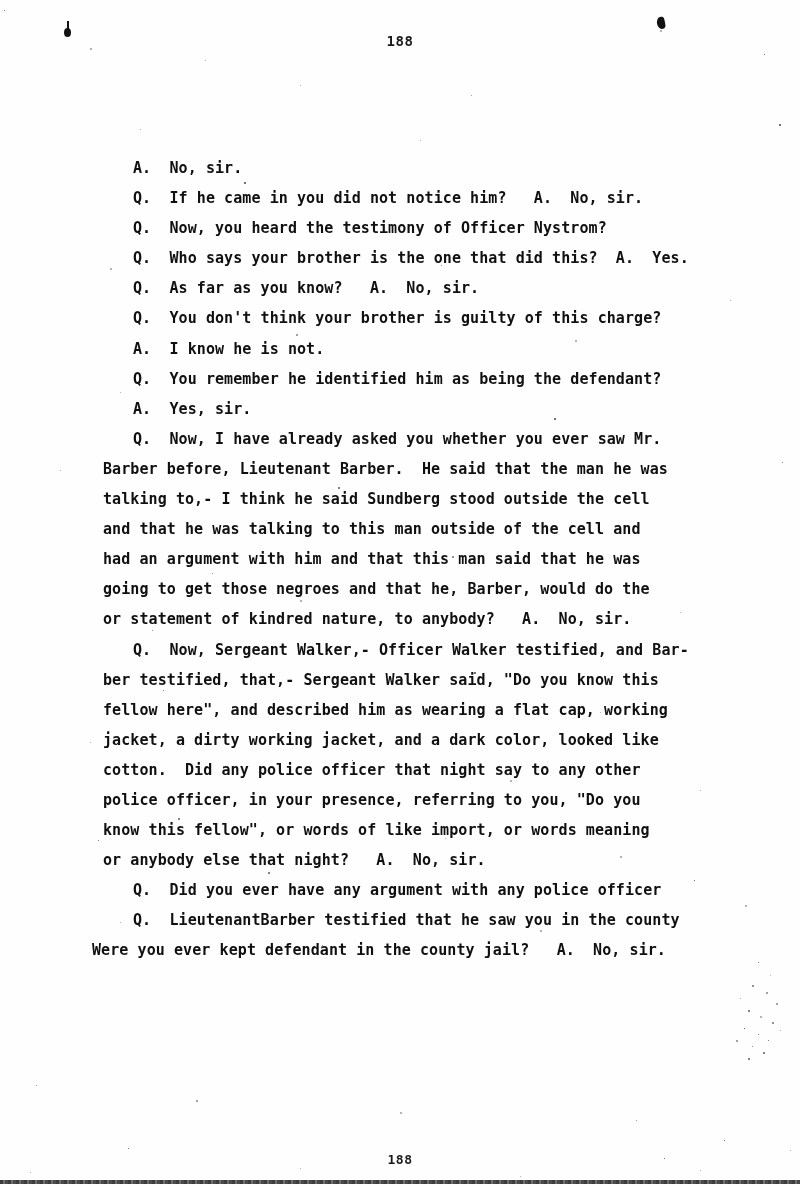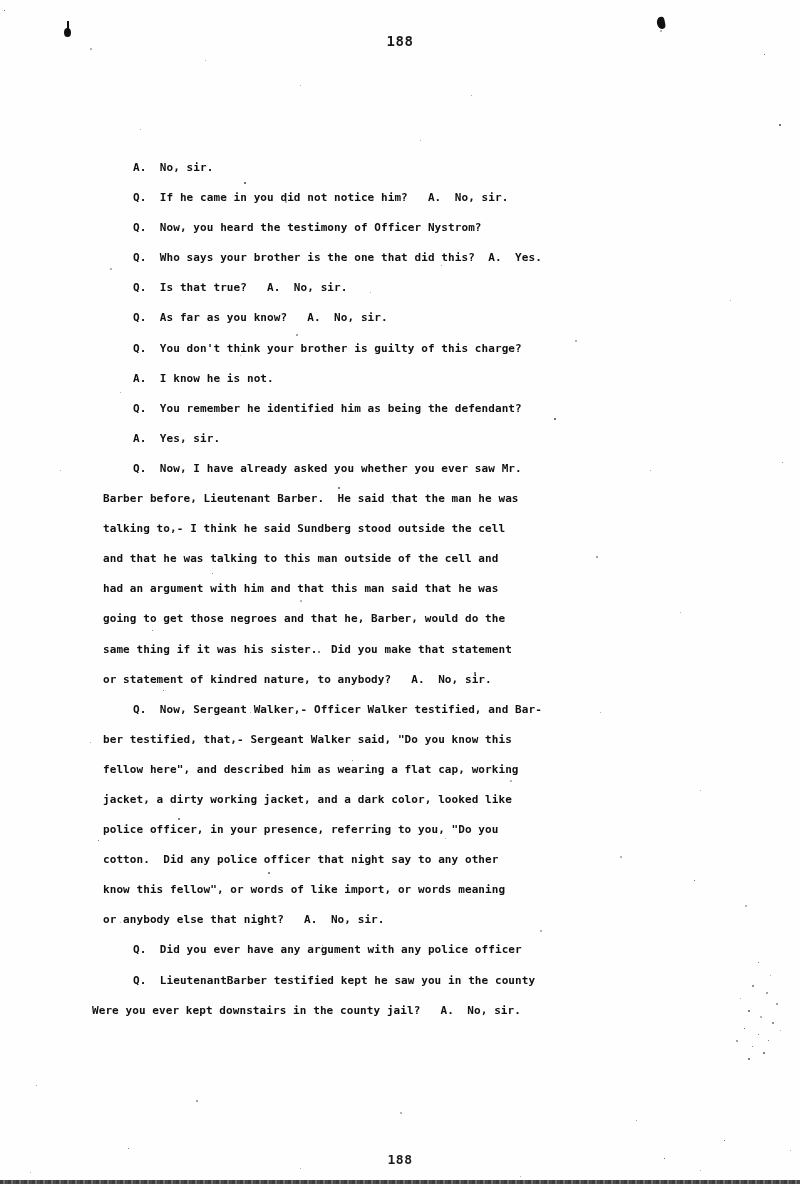--- a/index.html
+++ b/index.html
@@ -44,21 +44,21 @@
   }
 
   
   .transcript {
     position: absolute;
     top: 153px;
     left: 0;
     width: 800px;
   }
   .line {
-    font-size: 11px;
+    font-size: 15px;
     font-weight: bold;
     line-height: 30.1px;
     height: 30.1px;
     color: #101010;
     letter-spacing: 0.08px;
     white-space: pre;
     padding-left: 103px;
   }
   .line.indent {
     padding-left: 133px;
@@ -125,45 +125,43 @@
   <div class="blot-tl-stem"></div>
   <div class="blot blot-tr"></div>
 
   <div class="page-number-top">188</div>
 
   <div class="transcript">
       <div class="line indent">A.  No, sir.</div>
       <div class="line indent">Q.  If he came in you did not notice him?   A.  No, sir.</div>
       <div class="line indent">Q.  Now, you heard the testimony of Officer Nystrom?</div>
       <div class="line indent">Q.  Who says your brother is the one that did this?  A.  Yes.</div>
-      <div class="line indent">Q.  Is that true?   A.  No, sir.</div>
       <div class="line indent">Q.  As far as you know?   A.  No, sir.</div>
       <div class="line indent">Q.  You don't think your brother is guilty of this charge?</div>
       <div class="line indent">A.  I know he is not.</div>
       <div class="line indent">Q.  You remember he identified him as being the defendant?</div>
       <div class="line indent">A.  Yes, sir.</div>
       <div class="line indent">Q.  Now, I have already asked you whether you ever saw Mr.</div>
       <div class="line hang">Barber before, Lieutenant Barber.  He said that the man he was</div>
       <div class="line hang">talking to,- I think he said Sundberg stood outside the cell</div>
       <div class="line hang">and that he was talking to this man outside of the cell and</div>
       <div class="line hang">had an argument with him and that this man said that he was</div>
       <div class="line hang">going to get those negroes and that he, Barber, would do the</div>
-      <div class="line hang">same thing if it was his sister.  Did you make that statement</div>
       <div class="line hang">or statement of kindred nature, to anybody?   A.  No, sir.</div>
       <div class="line indent">Q.  Now, Sergeant Walker,- Officer Walker testified, and Bar-</div>
       <div class="line hang">ber testified, that,- Sergeant Walker said, "Do you know this</div>
       <div class="line hang">fellow here", and described him as wearing a flat cap, working</div>
       <div class="line hang">jacket, a dirty working jacket, and a dark color, looked like</div>
+      <div class="line hang">cotton.  Did any police officer that night say to any other</div>
       <div class="line hang">police officer, in your presence, referring to you, "Do you</div>
-      <div class="line hang">cotton.  Did any police officer that night say to any other</div>
       <div class="line hang">know this fellow", or words of like import, or words meaning</div>
       <div class="line hang">or anybody else that night?   A.  No, sir.</div>
       <div class="line indent">Q.  Did you ever have any argument with any police officer</div>
-      <div class="line indent">Q.  LieutenantBarber testified kept he saw you in the county</div>
-      <div class="line hang-wide">Were you ever kept downstairs in the county jail?   A.  No, sir.</div>
+      <div class="line indent">Q.  LieutenantBarber testified that he saw you in the county</div>
+      <div class="line hang-wide">Were you ever kept defendant in the county jail?   A.  No, sir.</div>
     </div>
 
   <div class="page-number-bottom">188</div>
 
   <div class="noise-cluster">
       <div class="speck" style="left: 4px; top: 10px; width: 1px; height: 1px; opacity: 0.85;"></div>
       <div class="speck" style="left: 205px; top: 60px; width: 1px; height: 1px; opacity: 0.45;"></div>
       <div class="speck" style="left: 300px; top: 85px; width: 1px; height: 1px; opacity: 0.45;"></div>
       <div class="speck" style="left: 471px; top: 95px; width: 1px; height: 1px; opacity: 0.55;"></div>
       <div class="speck" style="left: 764px; top: 54px; width: 1px; height: 1px; opacity: 0.85;"></div>

